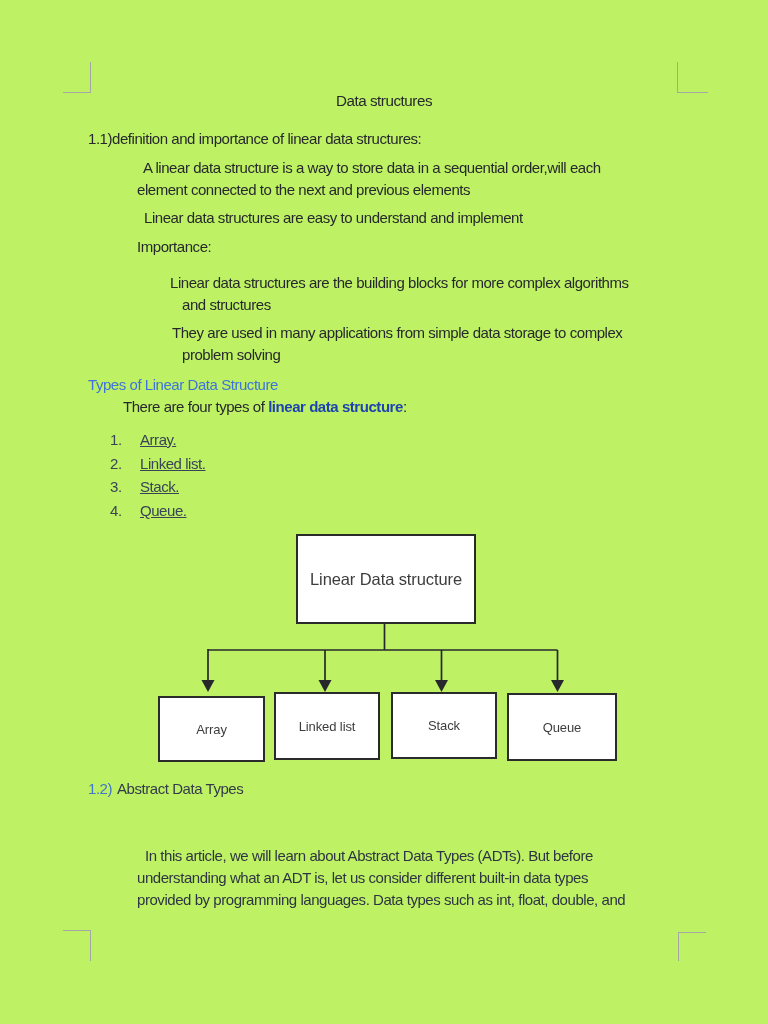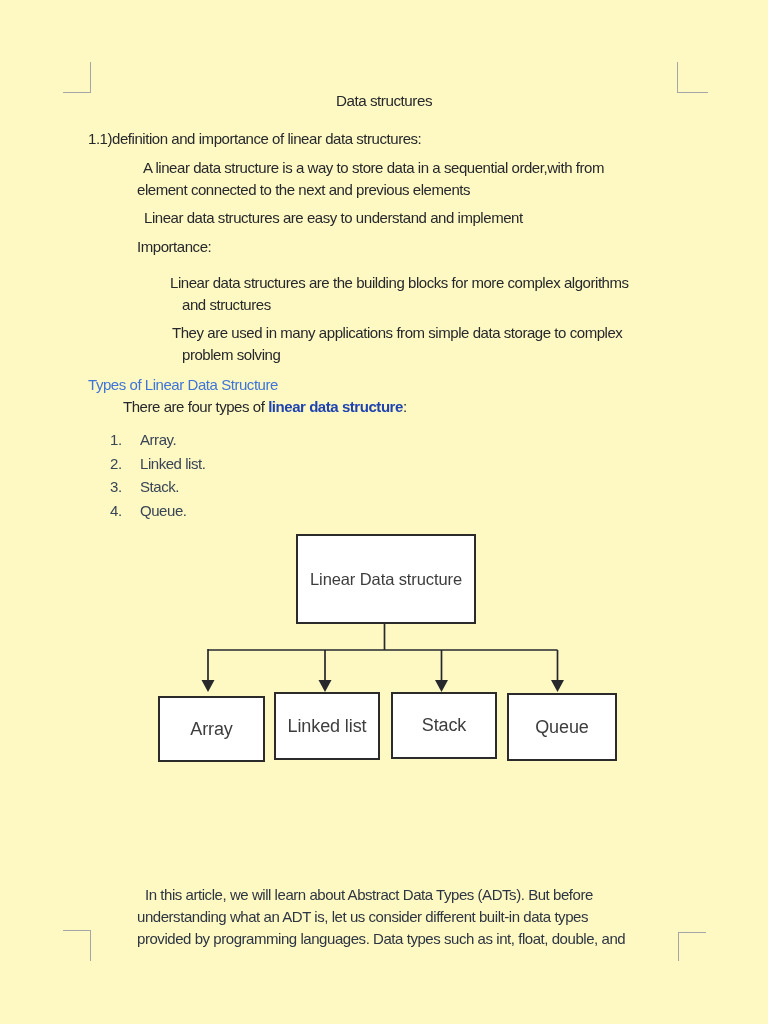--- a/index.html
+++ b/index.html
@@ -1,17 +1,17 @@
 <!DOCTYPE html>
 <html><head>
 <meta charset="utf-8">
 <style>
   html, body { margin:0; padding:0; background:#ffffff; }
   .page {
-    position:relative; width:768px; height:1024px; background:#fef9c3;
+    position:relative; width:768px; height:1024px; background:#bef264;
     font-family:"Liberation Sans", sans-serif; color:#26282c; overflow:hidden;
   }
   .abs { position:absolute; }
   .t {
     font-size:15px; letter-spacing:-0.45px; line-height:21.5px;
     white-space:nowrap; color:#26282c;
   }
   .title { left:0; right:0; top:90px; text-align:center; font-size:15.2px; letter-spacing:-0.45px; }
   .crop { position:absolute; }
   .crop.tl { left:63px;  top:62px;  width:27px; height:30px; border-right:1px solid #a6a6a6; border-bottom:1px solid #a6a6a6; }
@@ -24,21 +24,21 @@
   .sec-num { color:#4176c9; }
   .sec-title { color:#333b49; margin-left:5px; }
 
   .list { color:#394456; }
   .list-row { height:23.6px; line-height:23.6px; white-space:nowrap; }
   .list-num { display:inline-block; width:30px; }
 
   .node {
     position:absolute; border:2px solid #2b2b2b; background:#ffffff;
     display:flex; align-items:center; justify-content:center;
-    color:#3d3d3d; font-size:18px; letter-spacing:-0.1px; white-space:nowrap;
+    color:#3d3d3d; font-size:13px; letter-spacing:-0.1px; white-space:nowrap;
   }
   .node.root { font-size:16.5px; }
 
   svg.connectors { position:absolute; left:0; top:0; pointer-events:none; }
 
   .slate { color:#2e3542; }
 </style>
 </head>
 <body>
 
@@ -47,21 +47,21 @@
   <div class="crop tl"></div>
   <div class="crop tr"></div>
   <div class="crop bl"></div>
   <div class="crop br"></div>
 
   <div class="abs title t">Data structures</div>
 
   <div class="abs t" style="left:88px; top:128px;">1.1)definition and importance of linear data structures:</div>
 
   <div class="abs" style="left:137px; top:157px;">
-    <div class="t" style="padding-left:6px;">A linear data structure is a way to store data in a sequential order,with from</div>
+    <div class="t" style="padding-left:6px;">A linear data structure is a way to store data in a sequential order,will each</div>
     <div class="t">element connected to the next and previous elements</div>
   </div>
 
   <div class="abs t" style="left:144px; top:207px;">Linear data structures are easy to understand and implement</div>
 
   <div class="abs t" style="left:137px; top:236px;">Importance:</div>
 
   <div class="abs" style="left:170px; top:272px;">
     <div class="t">Linear data structures are the building blocks for more complex algorithms</div>
     <div class="t" style="padding-left:12px;">and structures</div>
@@ -71,21 +71,21 @@
     <div class="t">They are used in many applications from simple data storage to complex</div>
     <div class="t" style="padding-left:10px;">problem solving</div>
   </div>
 
   <div class="abs t blue-heading" style="left:88px; top:374px;">Types of Linear Data Structure</div>
 
   <div class="abs t" style="left:88px; top:396px;margin-left:35px;">
     <span>There are four types of </span><span class="inline-link">linear data structure</span><span>:</span>
   </div>
 
-  <div class="abs t list" style="left:110px; top:428px;">
+  <div class="abs t list" style="left:110px; top:428px;text-decoration:underline;">
     <div class="list-row">
       <span class="list-num">1.</span><span>Array.</span>
     </div>
     <div class="list-row">
       <span class="list-num">2.</span><span>Linked list.</span>
     </div>
     <div class="list-row">
       <span class="list-num">3.</span><span>Stack.</span>
     </div>
     <div class="list-row">
@@ -109,20 +109,23 @@
       <polygon points="551,680 564,680 557.5,692"></polygon>
     </g>
   </svg>
 
   <div class="node root" style="left:296px; top:534px; width:176px; height:86px;">Linear Data structure</div>
   <div class="node" style="left:158px; top:696px; width:103px; height:62px;">Array</div>
   <div class="node" style="left:274px; top:692px; width:102px; height:64px;">Linked list</div>
   <div class="node" style="left:391px; top:692px; width:102px; height:63px;">Stack</div>
   <div class="node" style="left:507px; top:693px; width:106px; height:64px;">Queue</div>
 
+  <div class="abs t" style="left:88px; top:778px;">
+    <span class="sec-num">1.2)</span><span class="sec-title">Abstract Data Types</span>
+  </div>
 
   <div class="abs slate" style="left:137px; top:845px;">
-    <div class="t slate" style="padding-left:8px; line-height:22px;margin-top:39px;">In this article, we will learn about Abstract Data Types (ADTs). But before</div>
+    <div class="t slate" style="padding-left:8px; line-height:22px;">In this article, we will learn about Abstract Data Types (ADTs). But before</div>
     <div class="t slate" style="line-height:22px;">understanding what an ADT is, let us consider different built-in data types</div>
     <div class="t slate" style="line-height:22px;">provided by programming languages. Data types such as int, float, double, and</div>
   </div>
 
 </div>
 
 </body></html>

